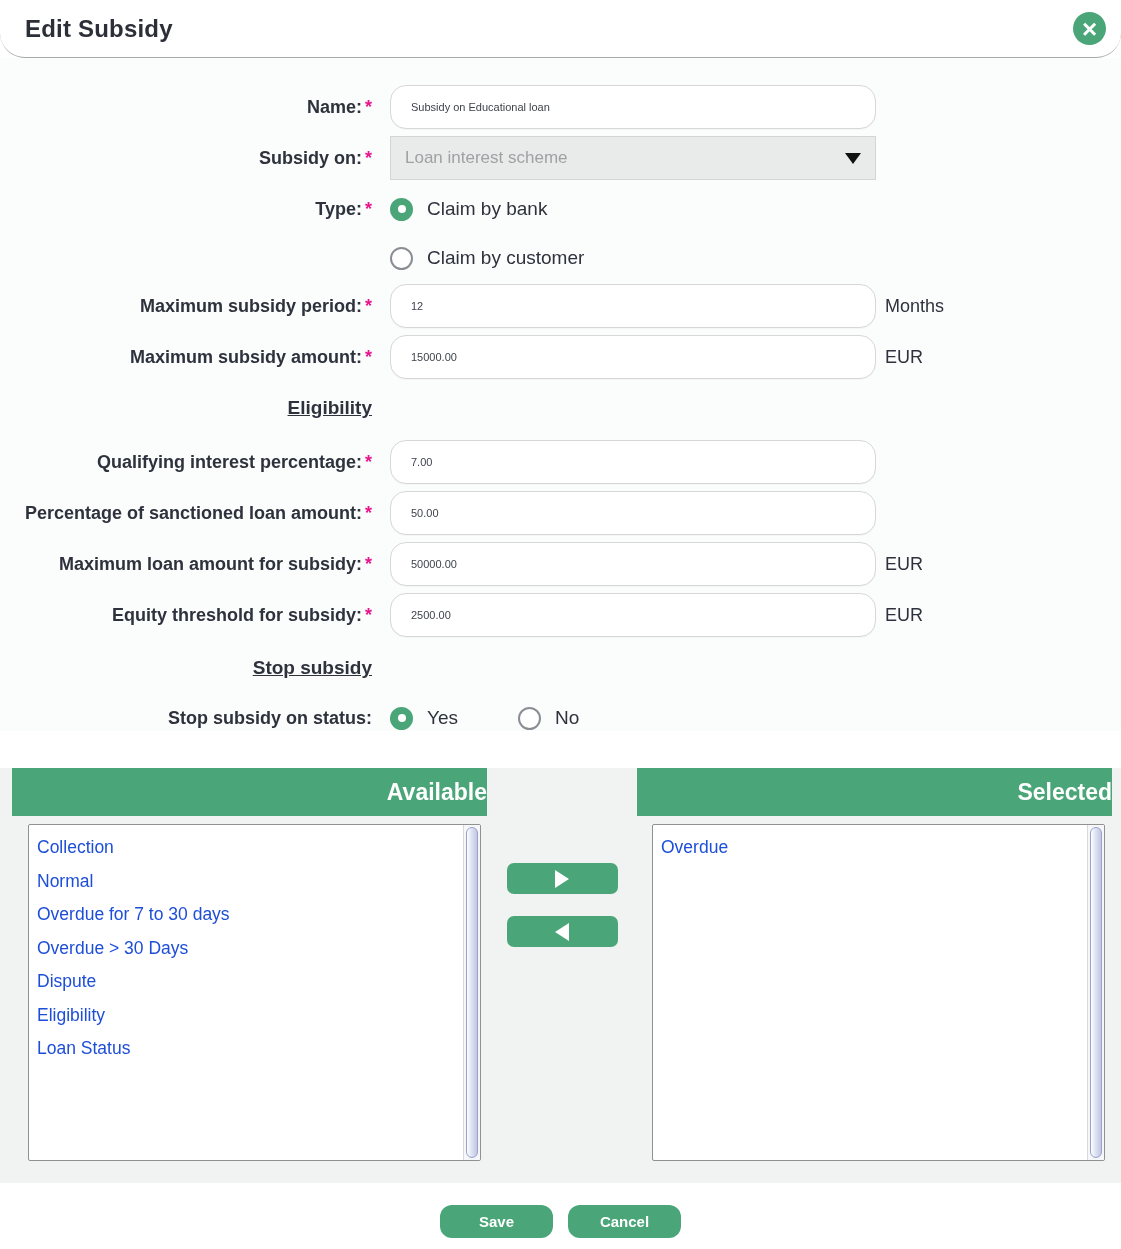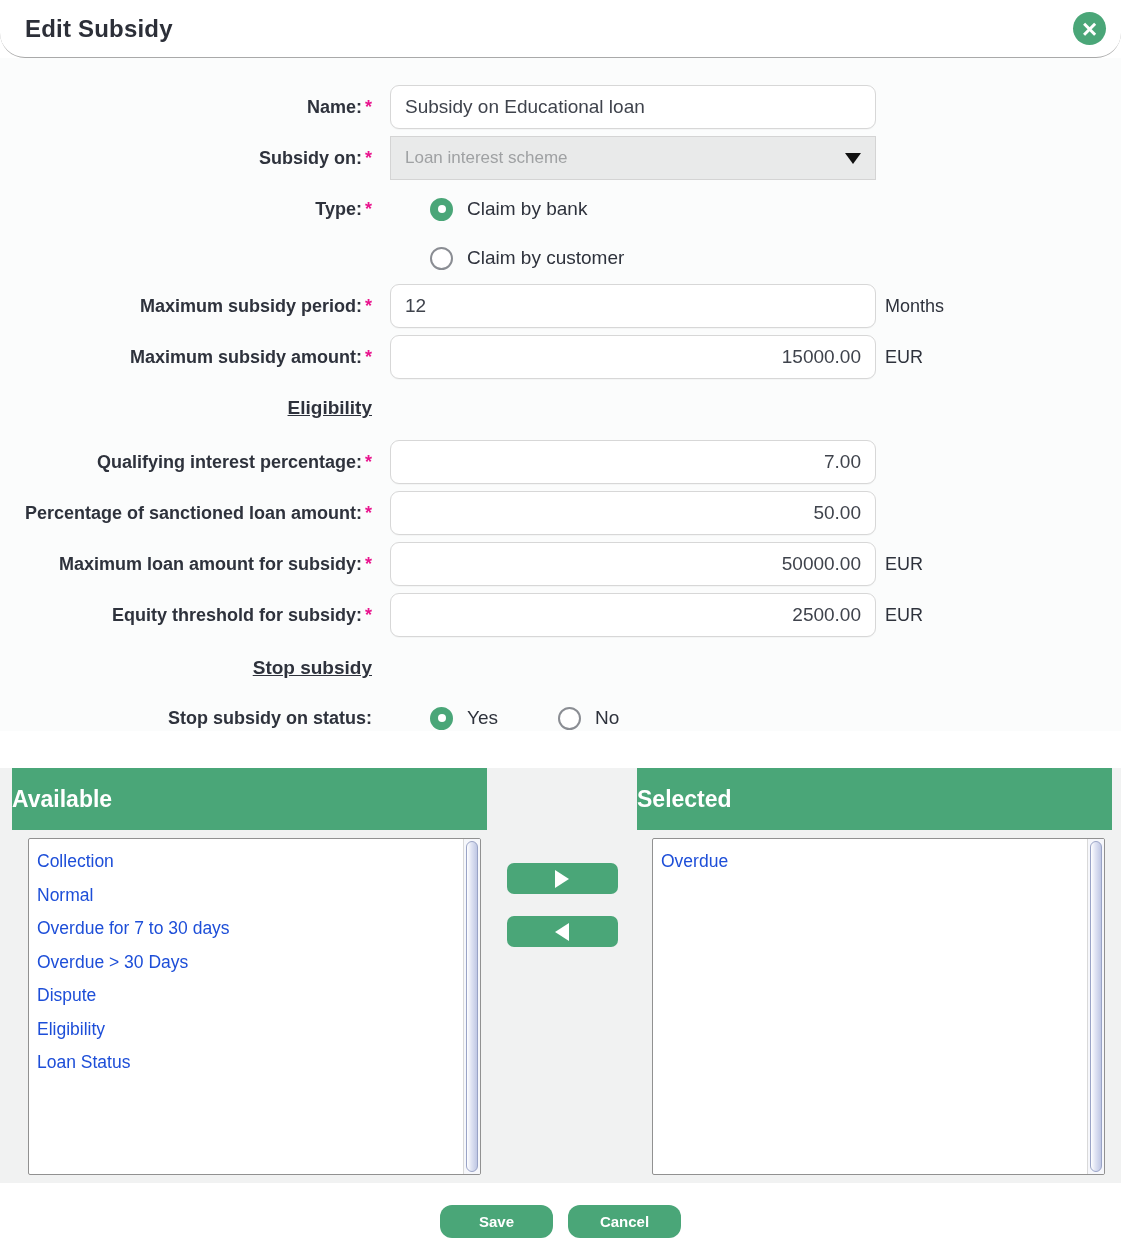--- a/index.html
+++ b/index.html
@@ -17,31 +17,31 @@
   }
   .titlebar h1 { font-size:24px; font-weight:600; color:#2c2f38; letter-spacing:.2px; }
   .close-btn {
     width:33px; height:33px; border:none; border-radius:50%;
     background:#4aa678; color:#ffffff; font-size:26px; font-weight:700;
     line-height:30px; text-align:center; cursor:pointer; padding:0;
   }
   
   .form-area { background:#fbfcfc; padding-top:27px; }
   .row { display:grid; grid-template-columns:390px 1fr; align-items:center; margin-bottom:7px; min-height:44px; }
-  .row.short { min-height:26px;gap:40px; }
+  .row.short { min-height:26px; }
   .lbl { text-align:right; padding-right:18px; font-size:18px; font-weight:700; color:#2e323c; }
   .req { color:#e9158e; margin-left:3px; font-weight:700; }
   .ctl { display:flex; align-items:center; }
   .tinput {
-    width:486px; height:44px; border:1px solid #d7d7d7; border-radius:9px;
+    width:486px; height:44px; border:1px solid #d7d7d7; border-radius:16px;
     background:#ffffff; font-family:"Liberation Sans",sans-serif;
-    font-size:19px; color:#3f434c; padding:0 14px; outline:none;
+    font-size:11px; color:#3f434c; padding:0 20px; outline:none;
     box-shadow:0 1px 1px rgba(0,0,0,.03);
   }
-  .tinput.num { text-align:right; }
+  .tinput.num { }
   .suffix { margin-left:9px; font-size:18px; color:#2e323c; }
   .selectbox {
     width:486px; height:44px; border:1px solid #d4d4d4; border-radius:0;
     background:#e9eaea; display:flex; align-items:center; justify-content:space-between;
     padding:0 14px; font-size:17px; color:#9fa1a3; cursor:default;
   }
   .caret-down {
     width:0; height:0; border-left:8px solid transparent; border-right:8px solid transparent;
     border-top:11px solid #111111;
   }
@@ -64,22 +64,22 @@
     grid-column:1; text-align:right; padding-right:18px; font-size:19px; font-weight:700;
     text-decoration:underline; color:#2e323c;
   }
   .statusrow { margin-bottom:37px; }
   
   .panel {
     background:#f1f2f2; height:415px; padding:0 9px 8px 12px;
     display:grid; grid-template-columns:475px 150px 475px;
   }
   .col-head {
-    height:62px; background:#4aa678; color:#ffffff; font-size:23px; font-weight:700;
-    display:flex; align-items:center; justify-content:flex-start;
+    height:48px; background:#4aa678; color:#ffffff; font-size:23px; font-weight:700;
+    display:flex; align-items:center; justify-content:flex-end;
   }
   .head-gap { background:#f1f2f2; }
   .listbox {
     margin-top:8px; height:337px; background:#ffffff; border:1px solid #919191;
     border-radius:2px; position:relative; overflow:hidden; padding:6px 22px 6px 8px;
   }
   .lb-left { margin-left:16px; width:453px; }
   .lb-right { margin-left:15px; width:453px; }
   .li { font-size:17.5px; color:#1d4ed8; line-height:33.5px; white-space:nowrap; cursor:pointer; }
   .sb {

